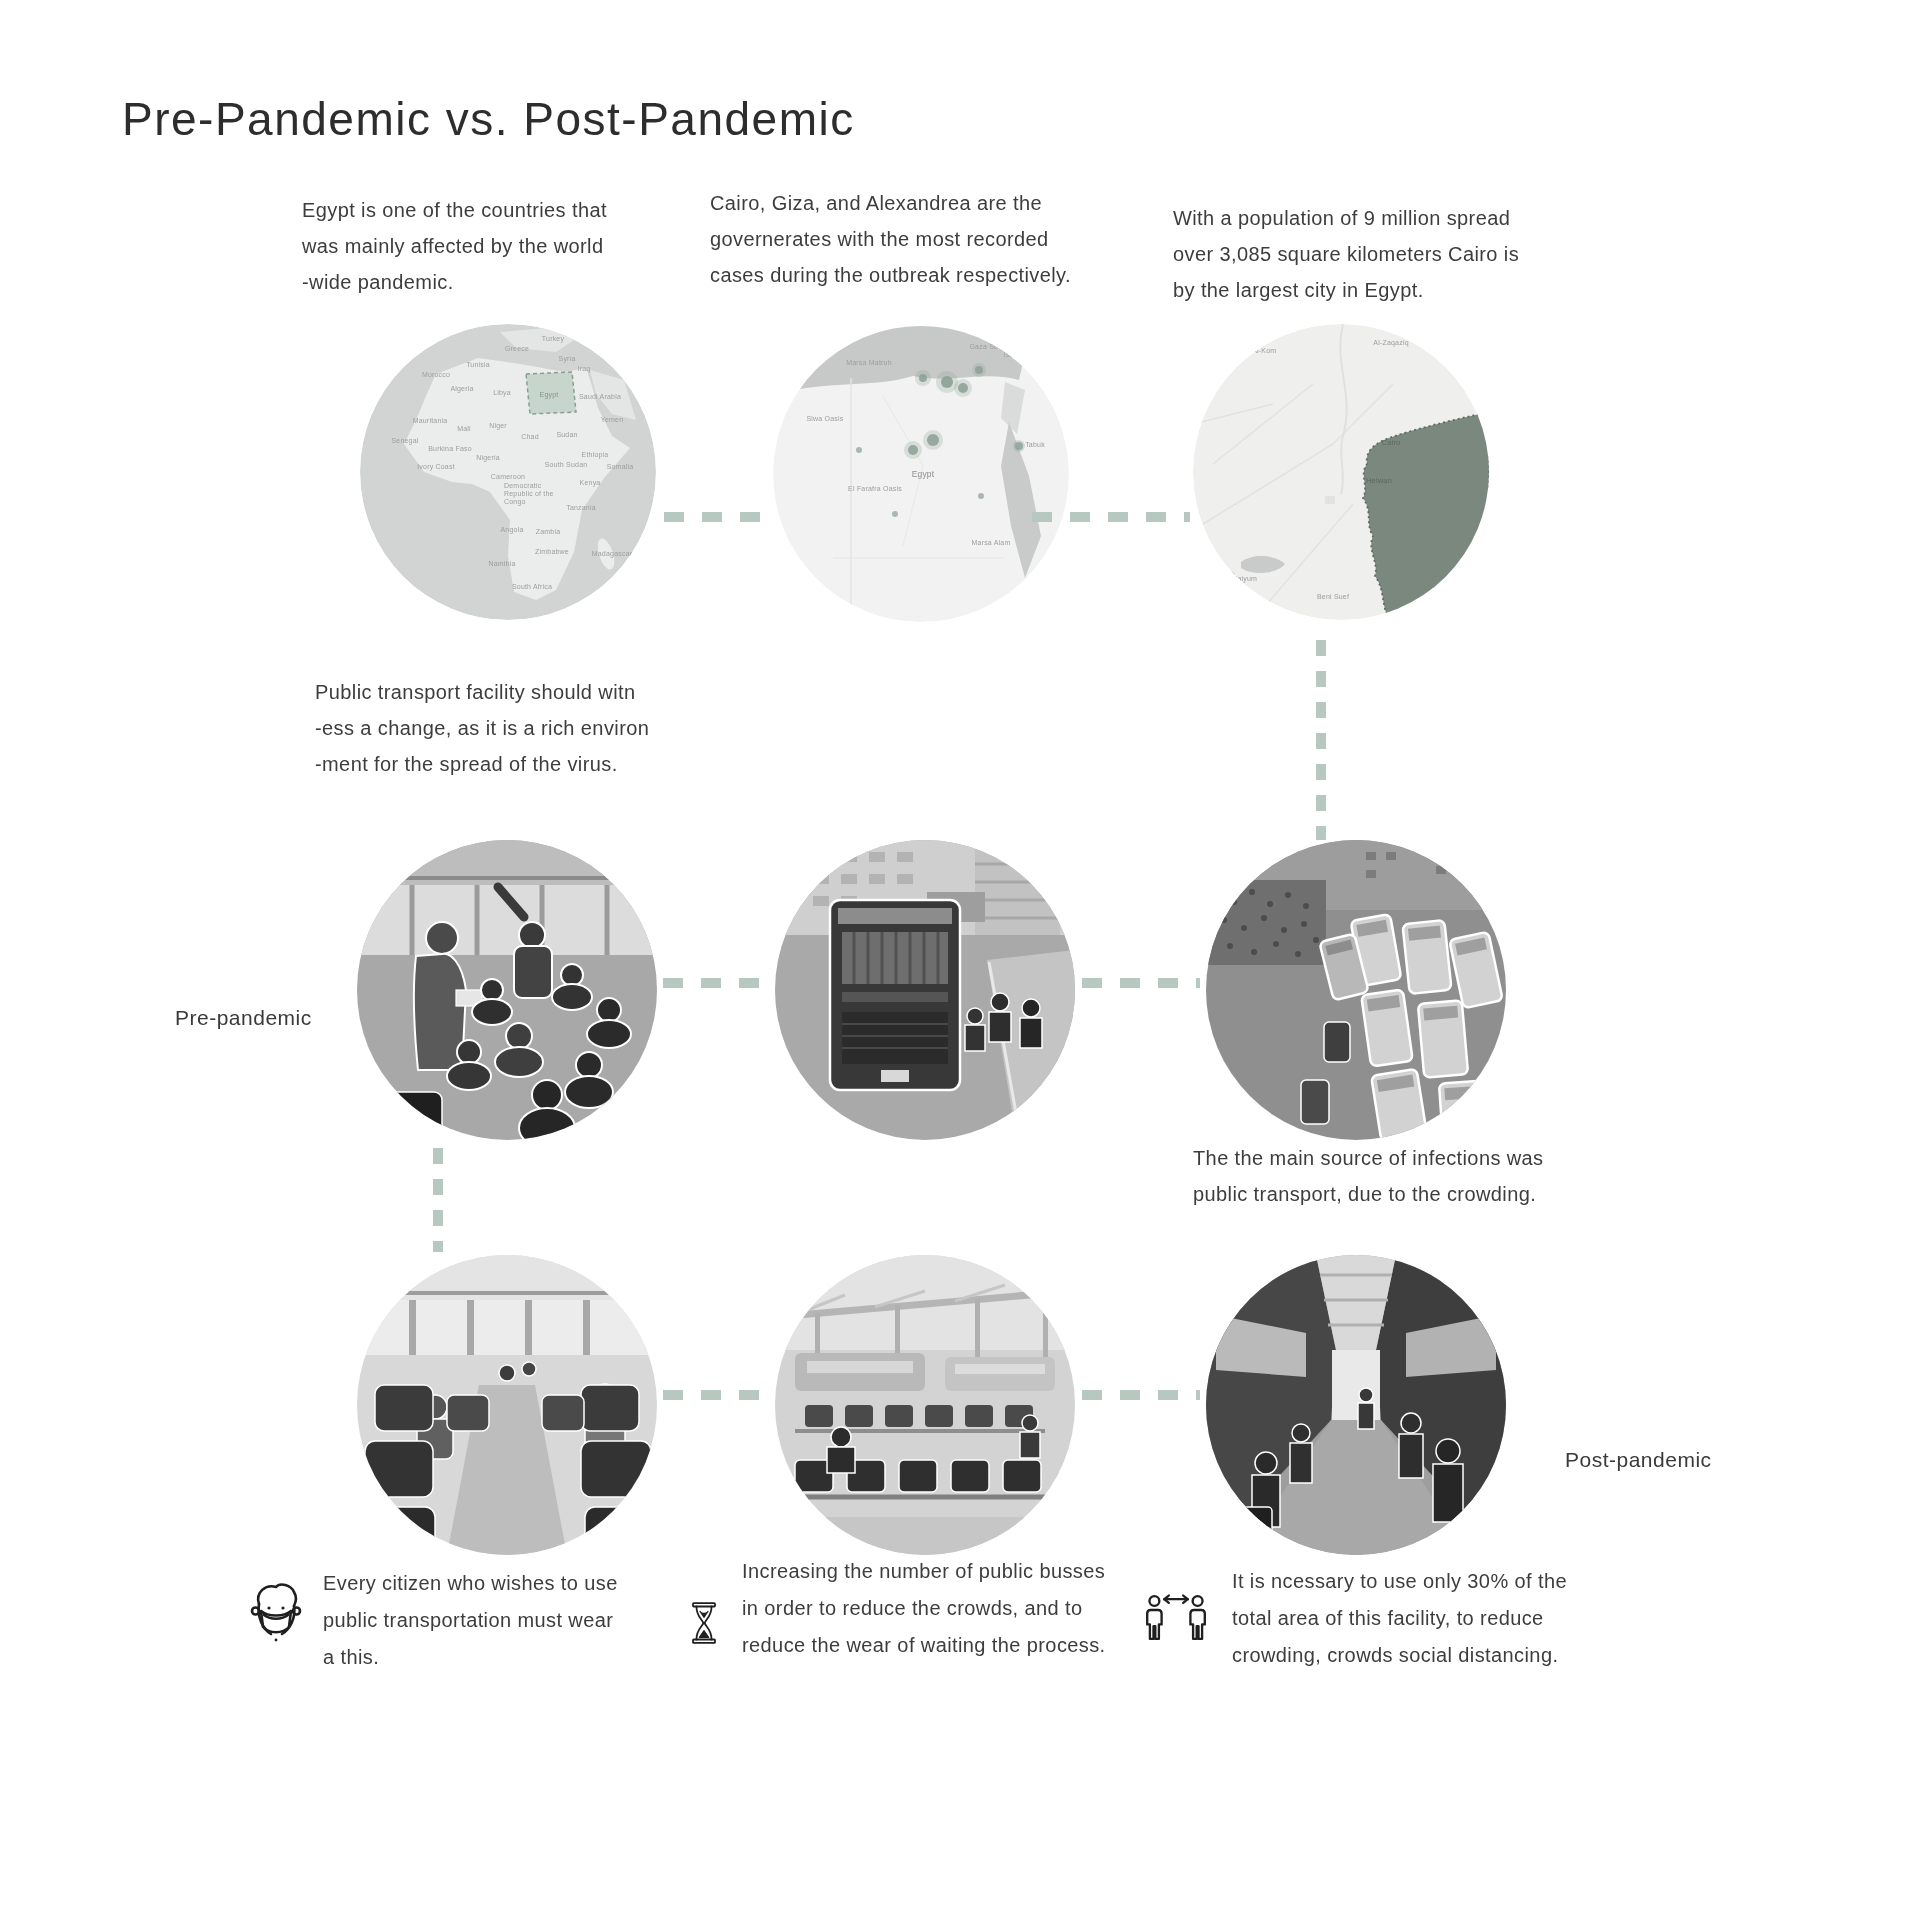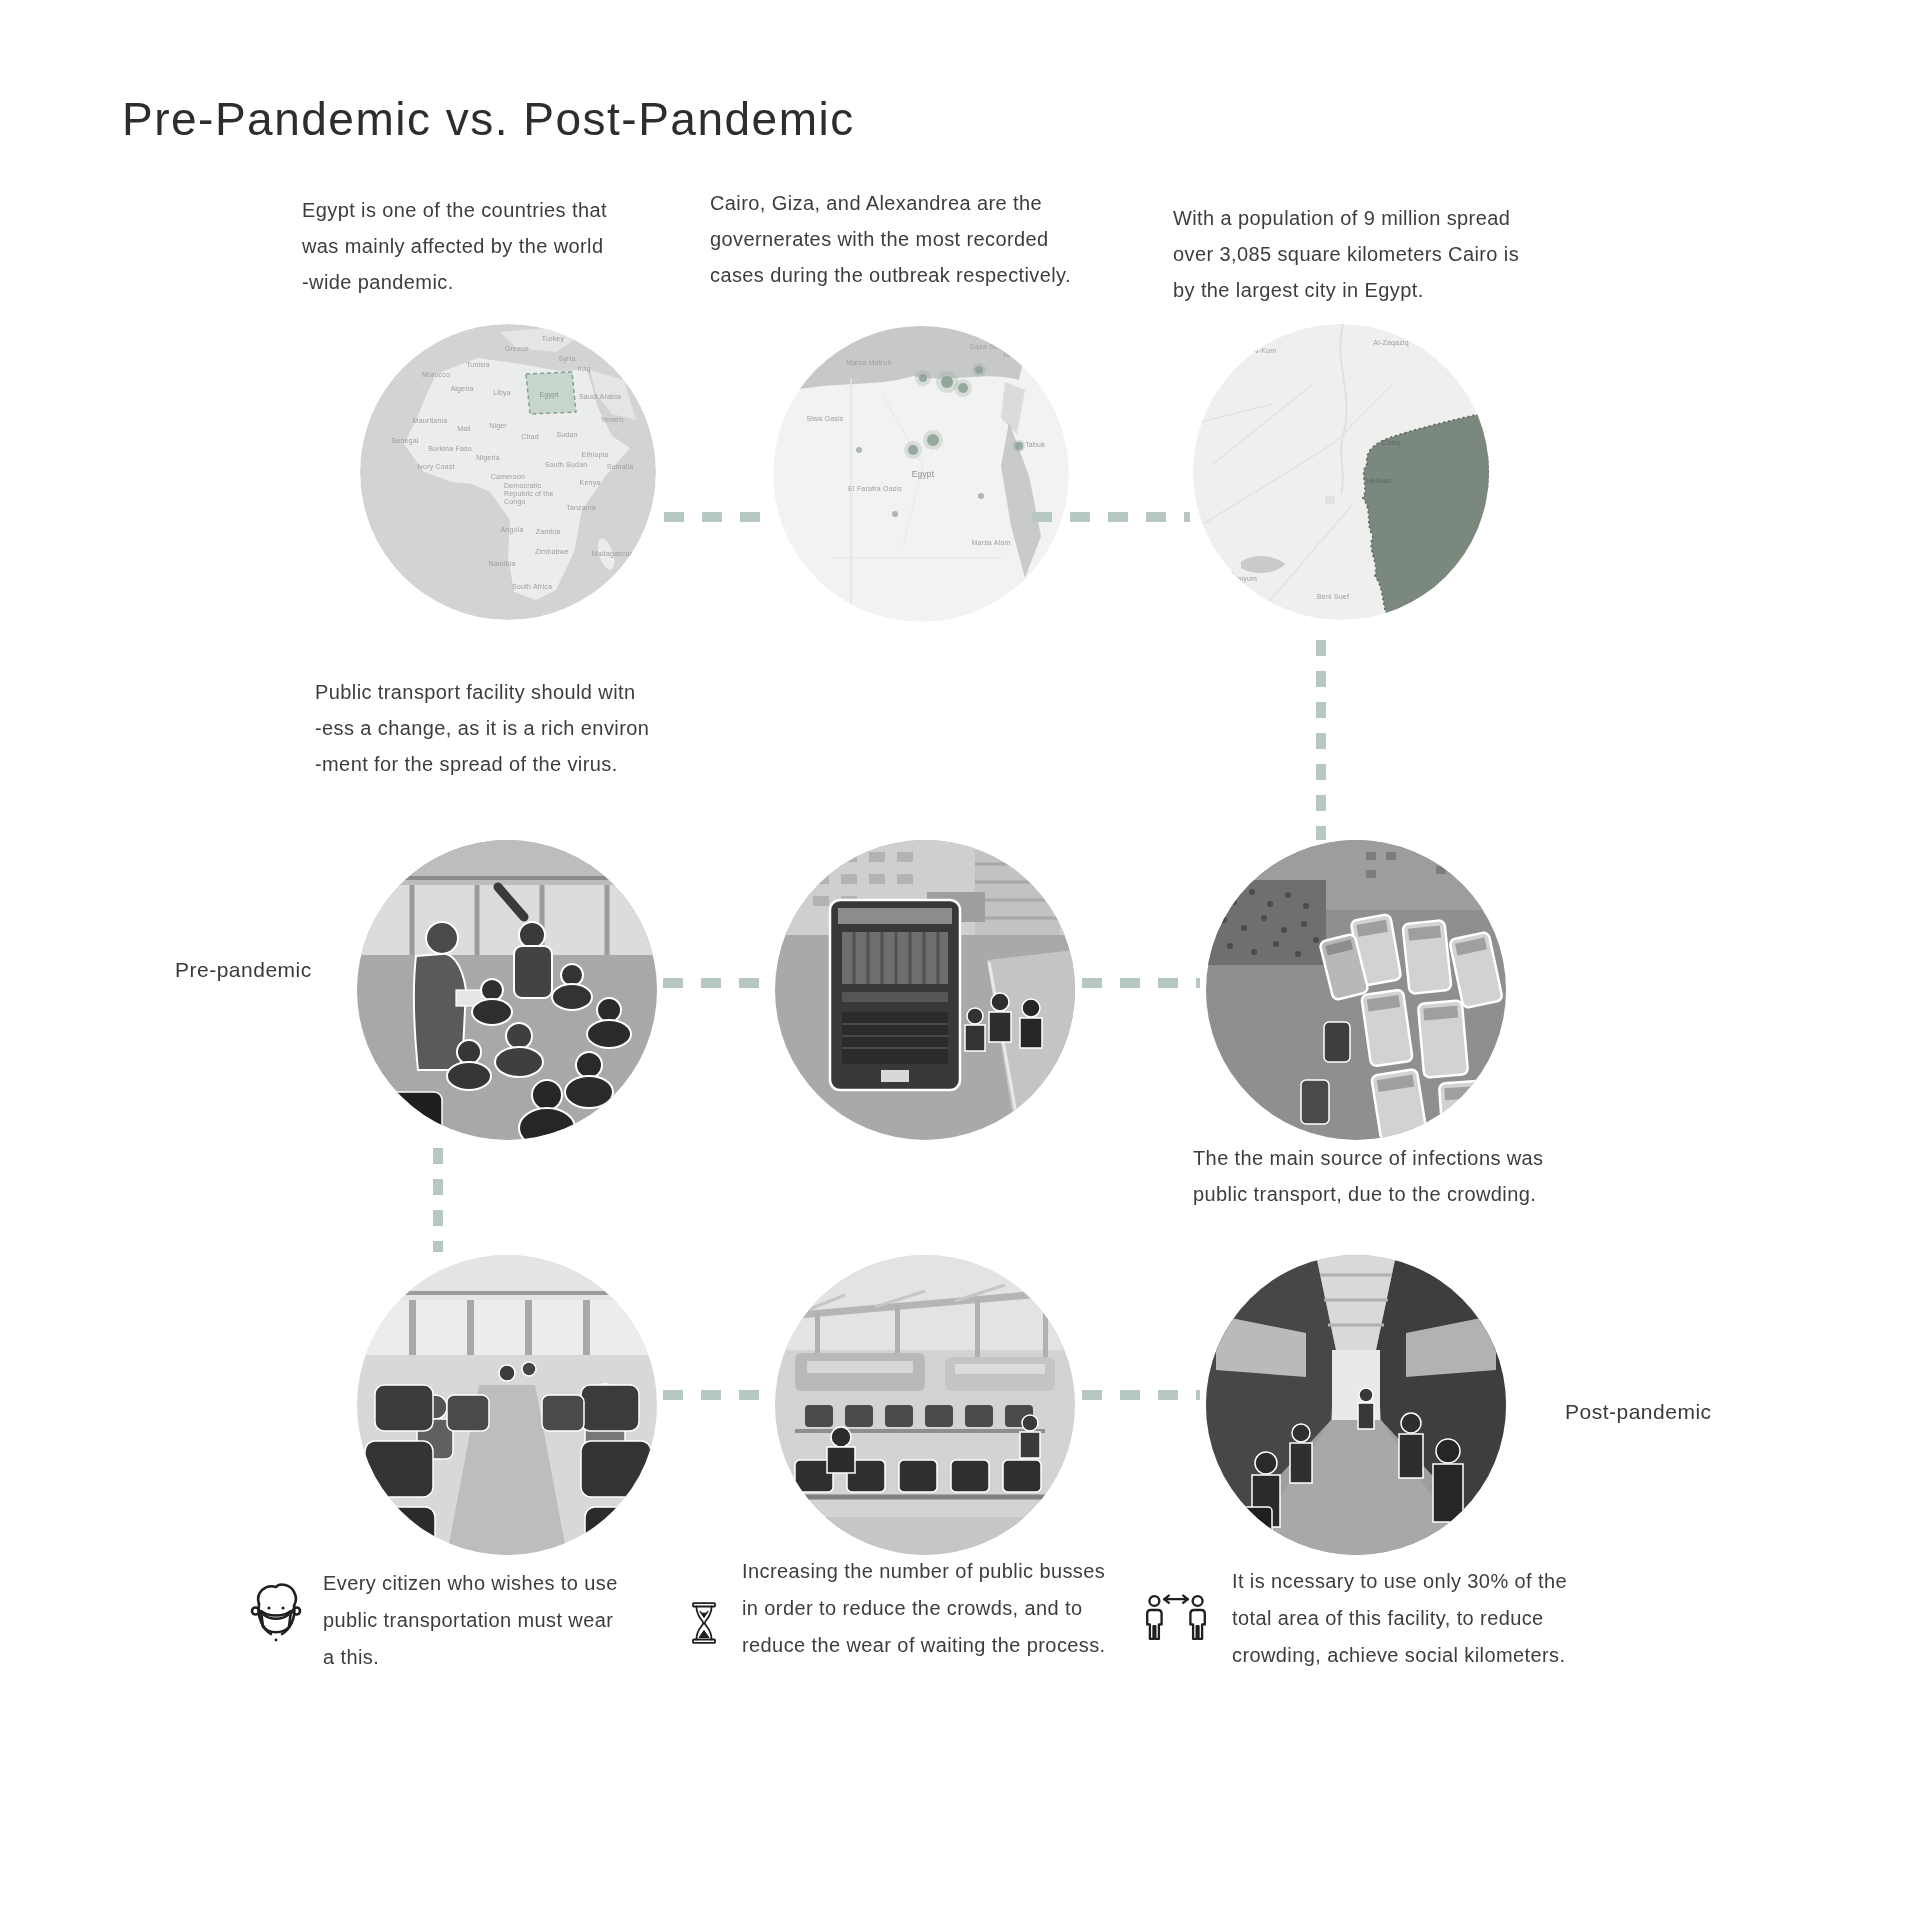--- a/index.html
+++ b/index.html
@@ -1,20 +1,20 @@
 <!DOCTYPE html>
 <html><head>
 <meta charset="utf-8">
 <style>
   html,body{margin:0;padding:0;background:#ffffff;}
   .canvas{position:relative;width:1920px;height:1920px;background:#fff;overflow:hidden;
     font-family:"Liberation Sans","DejaVu Sans",sans-serif;color:#3b3b3b;}
   .title{position:absolute;left:122px;top:92px;font-size:46px;letter-spacing:1.5px;color:#2d2d2d;font-weight:400;}
   .p{position:absolute;font-size:20px;line-height:36px;letter-spacing:.4px;color:#3d3d3d;white-space:nowrap;}
-  .rowlabel{position:absolute;font-size:21px;letter-spacing:.5px;color:#3a3a3a;white-space:nowrap;}
+  .rowlabel{position:absolute;font-size:21px;letter-spacing:.5px;color:#3a3a3a;white-space:nowrap;margin-top:48px;}
   .circle{position:absolute;border-radius:50%;overflow:hidden;}
   .mapc{width:296px;height:296px;}
   .pc{width:300px;height:300px;}
   .mapc svg,.pc svg{display:block;width:100%;height:100%;}
   .maplabel{position:absolute;transform:translate(-50%,-50%);font-size:7px;color:#9b9e9c;
     white-space:nowrap;letter-spacing:.2px;text-align:left;}
   .maplabel.wrap{white-space:normal;width:56px;line-height:8px;}
   .maplabel.hl{color:#84948a;}
   .maplabel.dk{color:#5c685f;font-size:7.5px;}
   .maplabel.big{font-size:8.5px;color:#8e918f;}
@@ -505,16 +505,16 @@
         <circle cx="64" cy="12" r="5.5"></circle>
       <line x1="27" y1="10" x2="53" y2="10"></line>
       <path d="M27,10 l5,-4 M27,10 l5,4 M53,10 l-5,-4 M53,10 l-5,4"></path>
       <path d="M8,26 q0,-4 4,-4 h8 q4,0 4,4 v12 h-3 v16 h-4 v-14 h-2 v14 h-4 v-16 h-3 z"></path>
       <path d="M56,26 q0,-4 4,-4 h8 q4,0 4,4 v12 h-3 v16 h-4 v-14 h-2 v14 h-4 v-16 h-3 z"></path>
     </svg>
   </div>
   <div class="p" style="left:1232px;top:1563px;line-height:37px;">
     <div>It is ncessary to use only 30% of the</div>
     <div>total area of this facility, to reduce</div>
-    <div>crowding, achieve social kilometers.</div>
+    <div>crowding, crowds social distancing.</div>
   </div>
 
 </div>
 
 </body></html>

